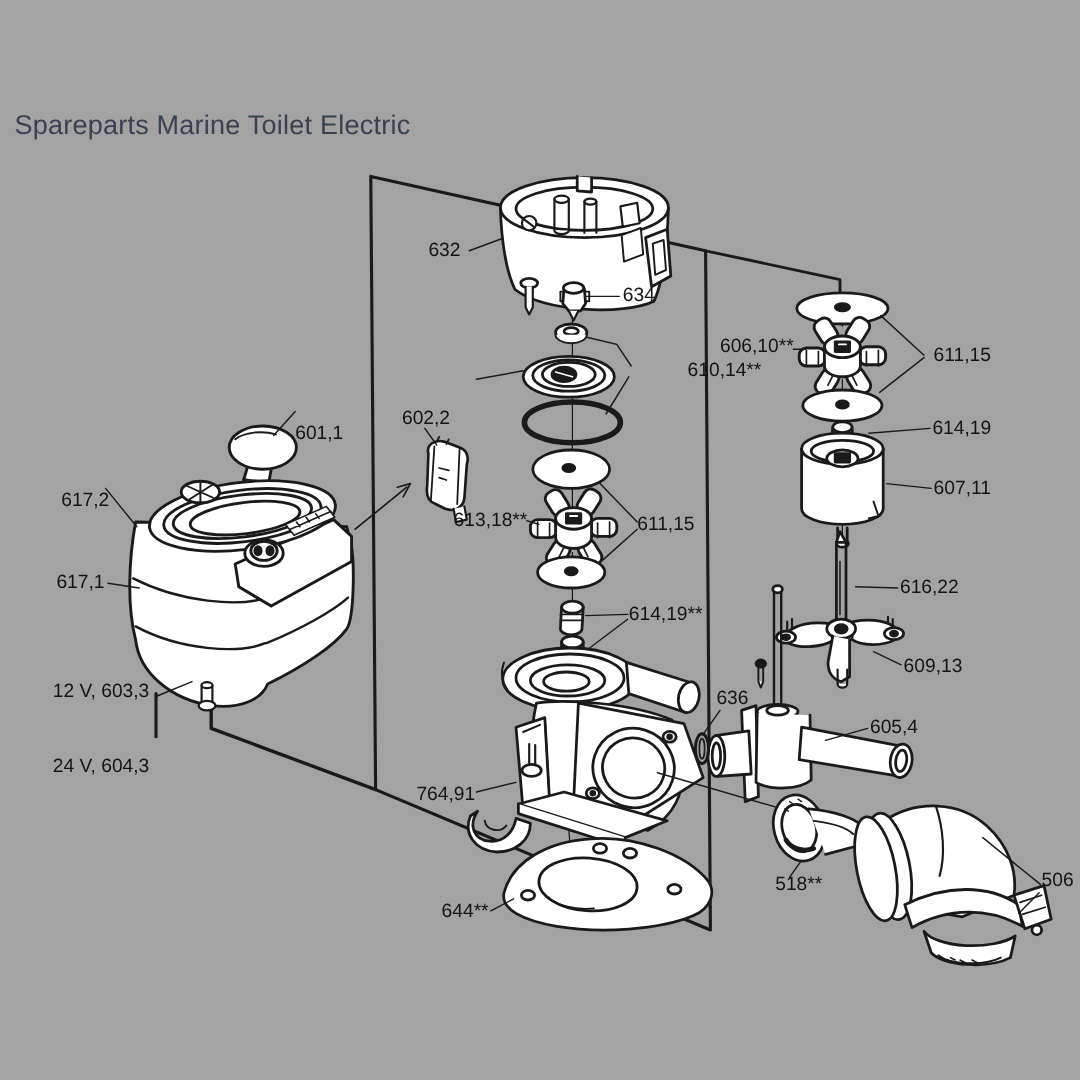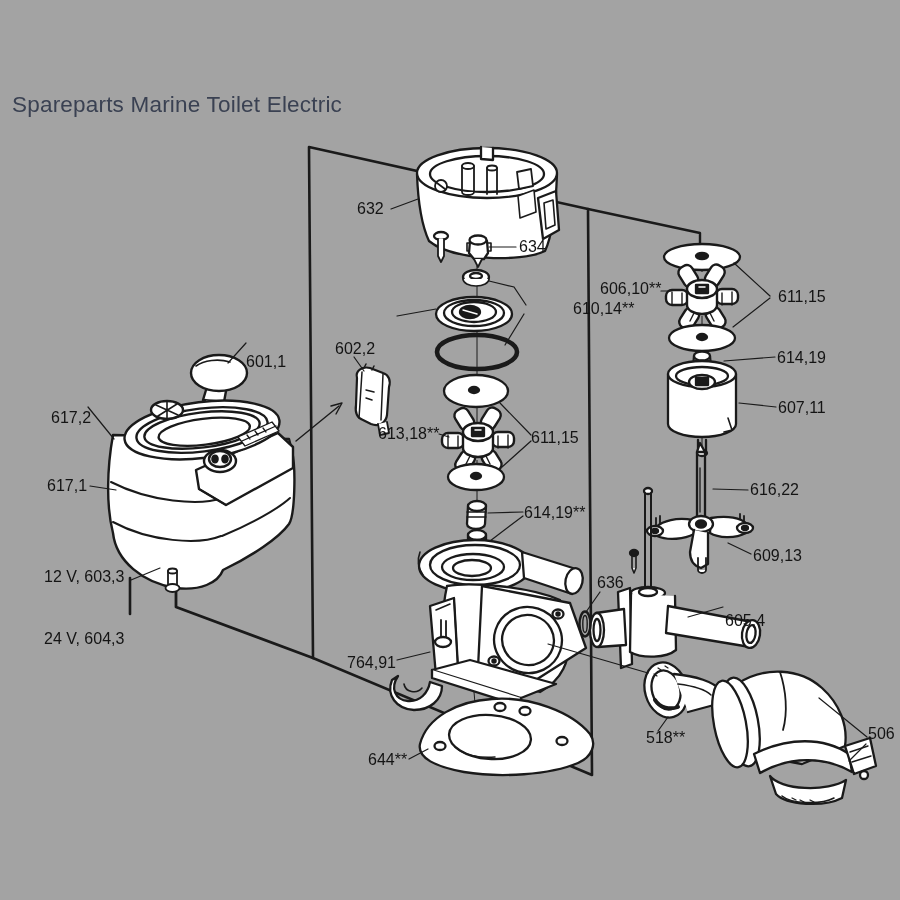--- a/index.html
+++ b/index.html
@@ -387,21 +387,21 @@
         <div class="part-label" style="left: 246px; top: 325px; margin-top: 28px;">601,1</div>
         <div class="part-label" style="left: 335px; top: 340px;">602,2</div>
         <div class="part-label" style="left: 51px; top: 389px; margin-top: 20px;">617,2</div>
         <div class="part-label" style="left: 47px; top: 477px;">617,1</div>
         <div class="part-label" style="left: 44px; top: 568px;">12 V, 603,3</div>
         <div class="part-label" style="left: 44px; top: 630px;">24 V, 604,3</div>
         <div class="part-label" style="left: 378px; top: 425px;">613,18**</div>
         <div class="part-label" style="left: 531px; top: 429px;">611,15</div>
         <div class="part-label" style="left: 524px; top: 504px;">614,19**</div>
         <div class="part-label" style="left: 597px; top: 574px; text-align: center;">636</div>
-        <div class="part-label" style="left: 725px; top: 612px;">605,4</div>
+        <div class="part-label" style="left: 725px; top: 598px;">605,4</div>
         <div class="part-label" style="left: 347px; top: 654px;">764,91</div>
         <div class="part-label" style="left: 368px; top: 751px;">644**</div>
         <div class="part-label" style="left: 600px; top: 280px;">606,10**</div>
         <div class="part-label" style="left: 778px; top: 288px;">611,15</div>
         <div class="part-label" style="left: 777px; top: 349px;">614,19</div>
         <div class="part-label" style="left: 778px; top: 399px;">607,11</div>
         <div class="part-label" style="left: 750px; top: 481px;">616,22</div>
         <div class="part-label" style="left: 753px; top: 547px;">609,13</div>
         <div class="part-label" style="left: 646px; top: 729px;">518**</div>
         <div class="part-label" style="left: 868px; top: 725px;">506</div>

